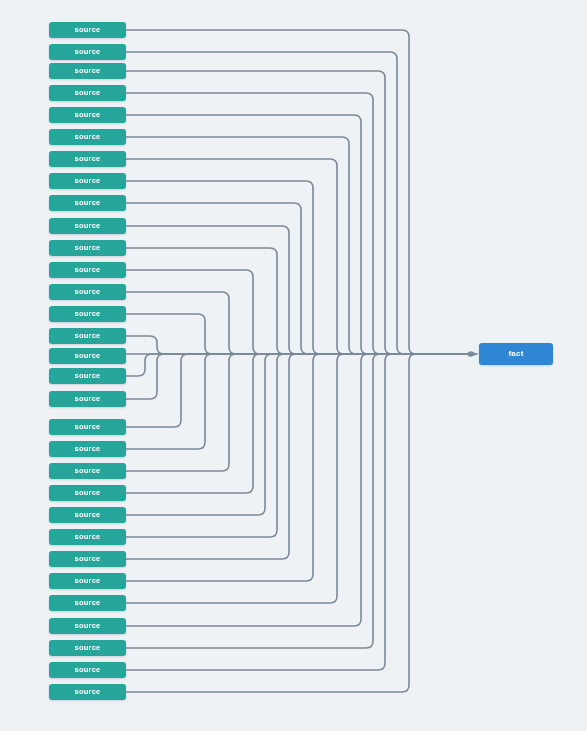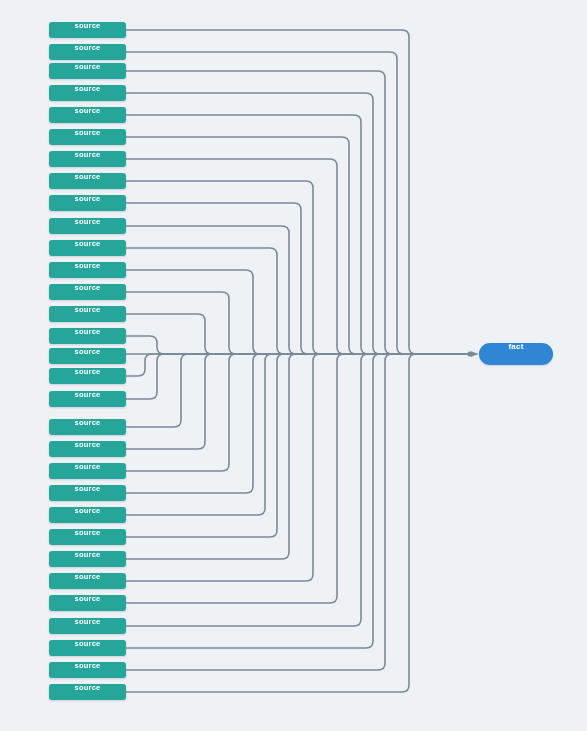--- a/index.html
+++ b/index.html
@@ -19,42 +19,41 @@
   svg#edges{
     position:absolute;
     left:0;top:0;
     width:587px;height:731px;
     pointer-events:none;
   }
   .node{
     position:absolute;
     box-sizing:border-box;
     display:flex;
-    align-items:flex-start;
+    align-items:center;
     justify-content:center;
     border-radius:3px;
     color:#ffffff;
     font-size:7.5px;
     font-weight:bold;
     letter-spacing:.2px;
     line-height:1;
     text-align:center;
     user-select:none;
     cursor:pointer;
     box-shadow:0 1px 2px rgba(40,60,80,.18);
   }
   .node.source{
     background:#26a69a;
     width:77px;height:16px;
   }
   .node.fact{
     background:#2e86d4;
     width:74px;height:22px;
     font-size:8px;
-    border-radius:11px;
   }
 </style>
 </head>
 <body>
 
 <div id="canvas">
   <svg id="edges" viewBox="0 0 587 731" preserveAspectRatio="none" aria-hidden="true">
       <defs>
         <marker id="arrowhead" viewBox="0 0 10 10" refX="8" refY="5" markerWidth="5" markerHeight="5" orient="auto-start-reverse">
           <path d="M 0 1 L 9 5 L 0 9 z" fill="#7b8a99"></path>

